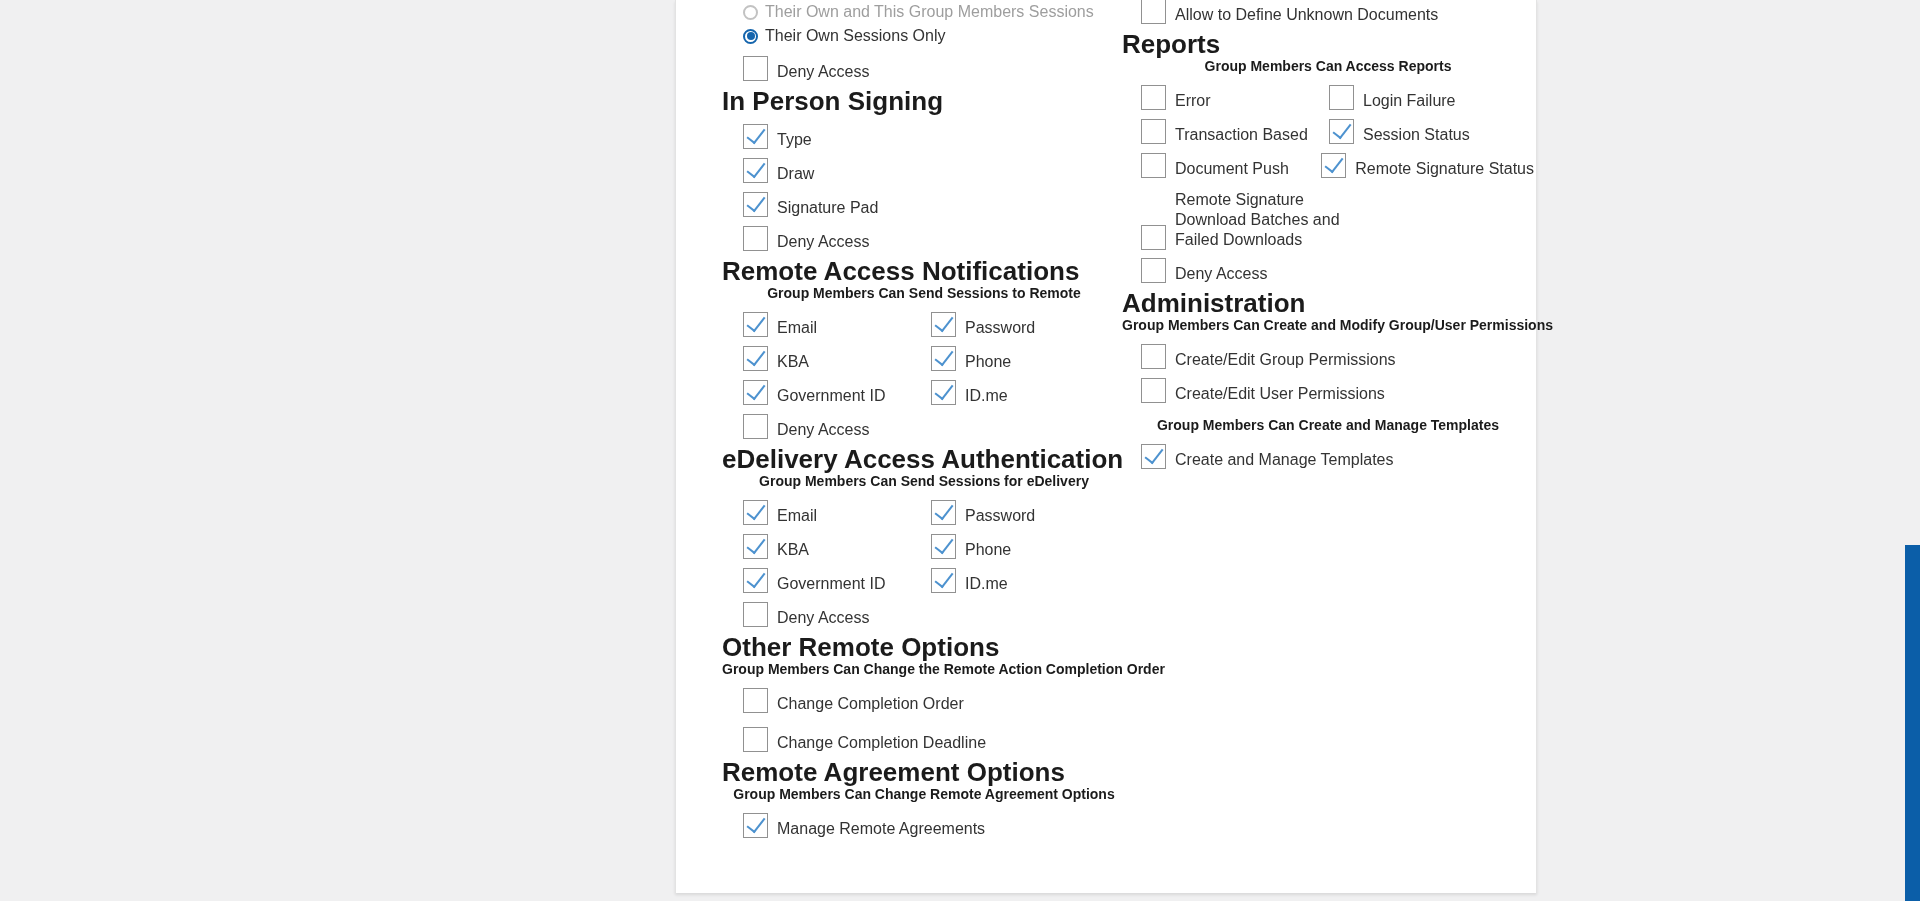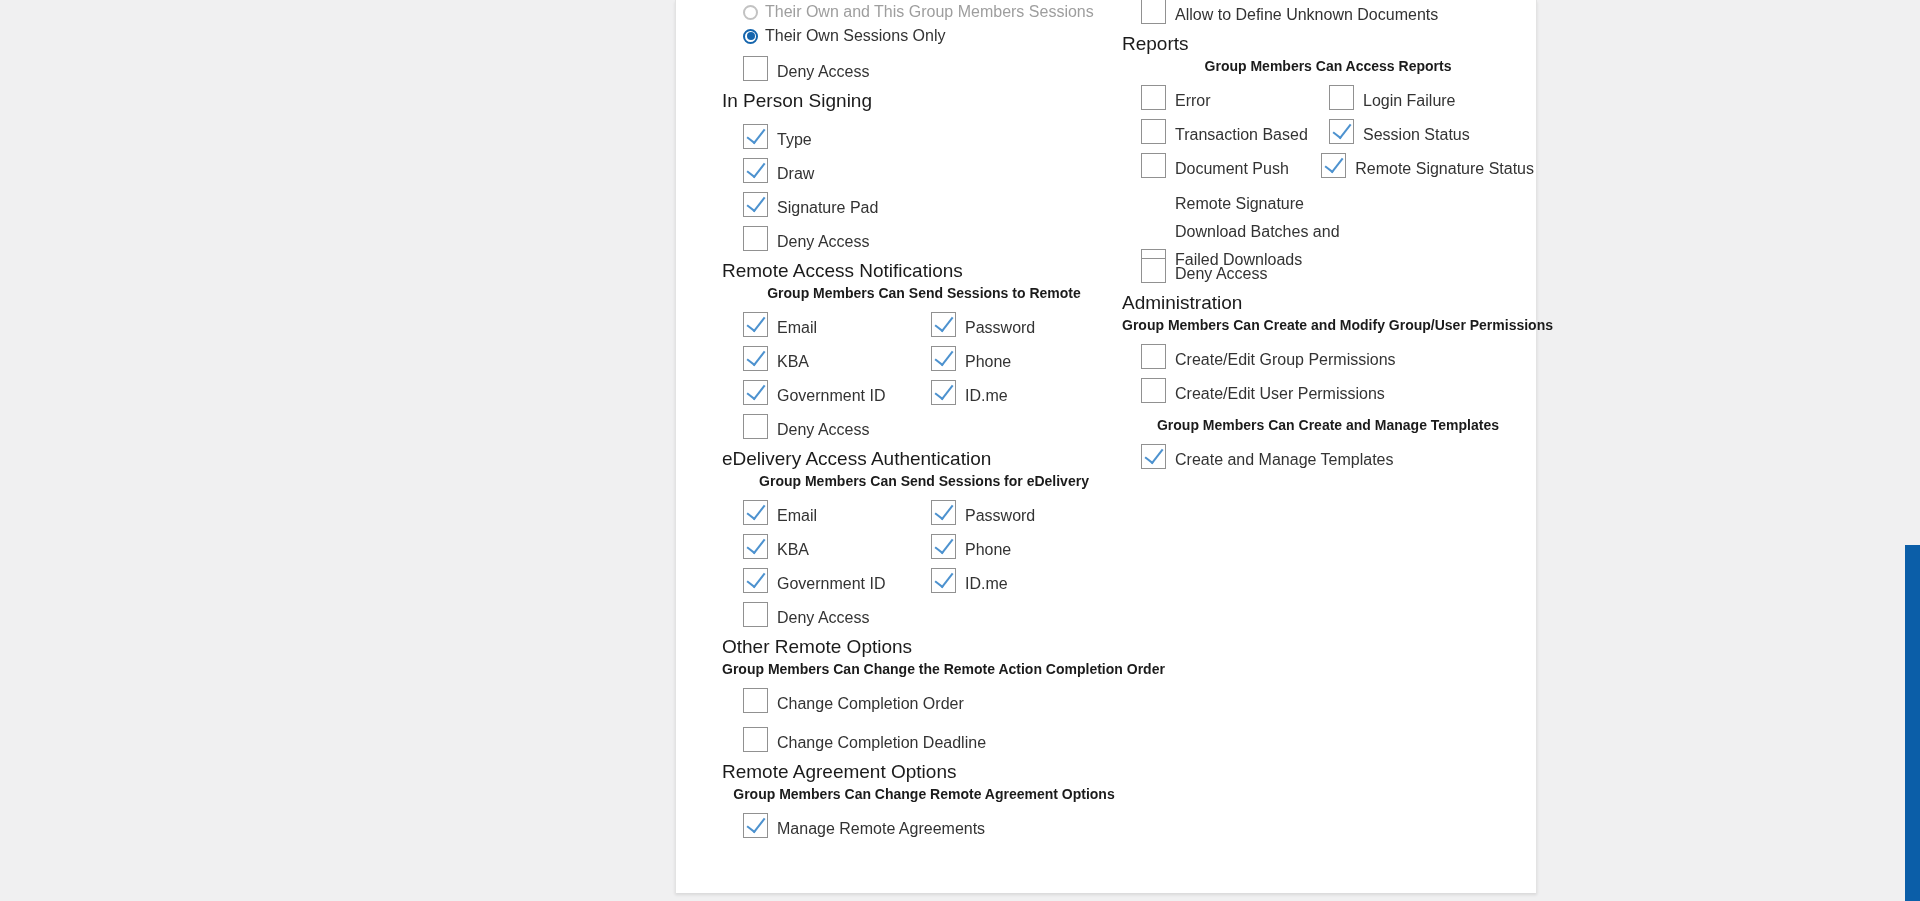--- a/index.html
+++ b/index.html
@@ -30,21 +30,21 @@
     background: var(--panel-background);
     border-left: 1px solid var(--panel-border);
     border-right: 1px solid var(--panel-border);
     box-shadow: 0 2px 3px rgba(0,0,0,0.10);
   }
   .col { position: absolute; top: 0; }
   .col-left  { left: 46px;  width: 404px; }
   .col-right { left: 446px; width: 412px; }
 
   .block-heading {
-    font-size: 19px; font-weight: normal; line-height: 26px;
+    font-size: 26px; font-weight: bold; line-height: 26px;
     margin: 3px 0 0 0; color: var(--heading-text);
   }
   .block-sub {
     font-size: 14px; font-weight: bold; line-height: 18px;
     margin: 0; color: var(--heading-text); white-space: nowrap; text-align: center;
   }
   .block-sub.after-checks { margin-top: 9px; }
 
   .block-radio { }
   .rrow { height: 24px; display: flex; align-items: center; padding-left: 21px; }
@@ -78,21 +78,21 @@
   .cbox.checked::after {
     content: ""; width: 8px; height: 16px;
     border-right: 2px solid var(--check-blue);
     border-bottom: 2px solid var(--check-blue);
     transform: rotate(38deg);
     margin-bottom: 5px;
   }
   .clabel { margin-left: 9px; font-size: 16px; color: var(--label-text); white-space: nowrap; }
   .crow.multi { height: 71px; align-items: flex-start; }
   .crow.multi .cbox { margin-top: 5px; }
-  .crow.multi .clabel { white-space: normal; width: 172px; line-height: 28px; padding-top: 8px; }
+  .crow.multi .clabel { white-space: normal; width: 172px; line-height: 20px; padding-top: 8px; }
 
   .edge-bar {
     position: absolute; right: 0; top: 545px;
     width: 15px; height: 356px;
     background: var(--edge-bar-blue);
   }
 </style>
 </head>
 <body>
 

